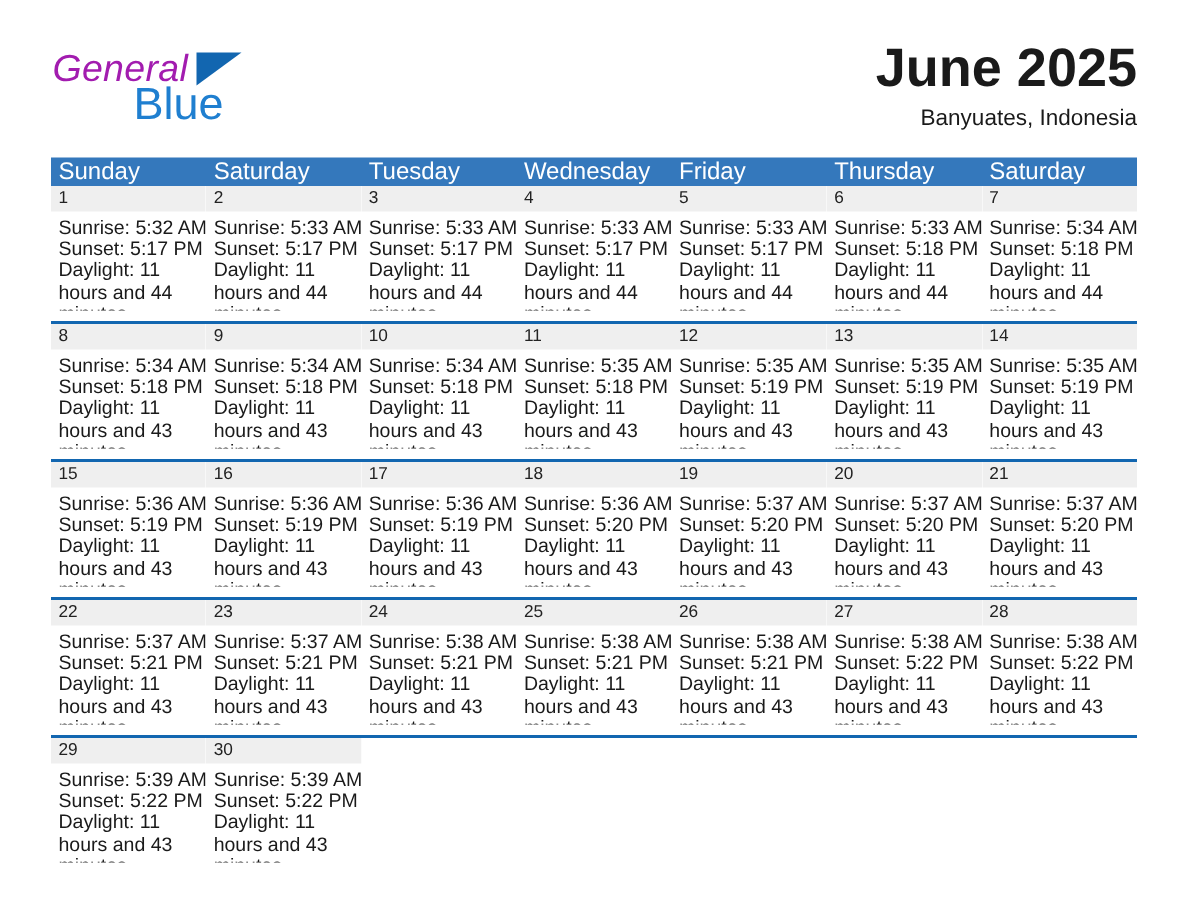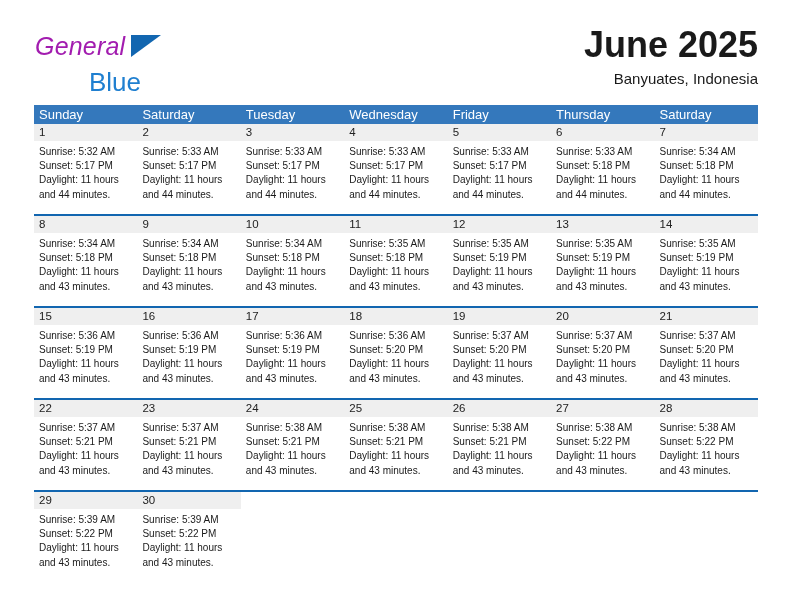--- a/index.html
+++ b/index.html
@@ -40,22 +40,22 @@
     left: 0; top: 0;
     font-size: 25px;
     letter-spacing: 0.2px;
     color: #a21caf;
     line-height: 28px;
     font-style: italic;
   }
   .brand-blue {
     position: absolute;
     left: 54px;
-    top: 36px;
-    font-size: 26px;
+    top: 24px;
+    font-size: 30px;
     color: #1f7fd0;
     line-height: 28px;
   }
   .brand-flag {
     position: absolute;
     left: 96px;
     top: 3px;
     width: 0;
     height: 0;
     border-left: 30px solid #1266b0;
@@ -91,21 +91,21 @@
     width: 724px;
   }
   .dow-row {
     display: flex;
     background: #3478bc;
     height: 19px;
   }
   .dow {
     flex: 1 1 0;
     color: #ffffff;
-    font-size: 13px;
+    font-size: 16px;
     line-height: 19px;
     padding-left: 5px;
     box-sizing: border-box;
     overflow: hidden;
     white-space: nowrap;
   }
   .week {
     display: flex;
     border-top: 2px solid #1266b0;
     margin-top: 7px;
@@ -129,21 +129,21 @@
     padding-left: 5px;
     color: #222222;
     box-sizing: border-box;
     white-space: nowrap;
   }
   .cell.empty .daynum {
     background: transparent;
   }
   .cell .info {
     padding: 4px 6px 0 5px;
-    font-size: 10px;
+    font-size: 13px;
     line-height: 14.2px;
     color: #1a1a1a;
   }
   .cell .info div {
     white-space: nowrap;
   }
   .cell .info .daylight-wrap {
     white-space: normal;
   }
 </style>

